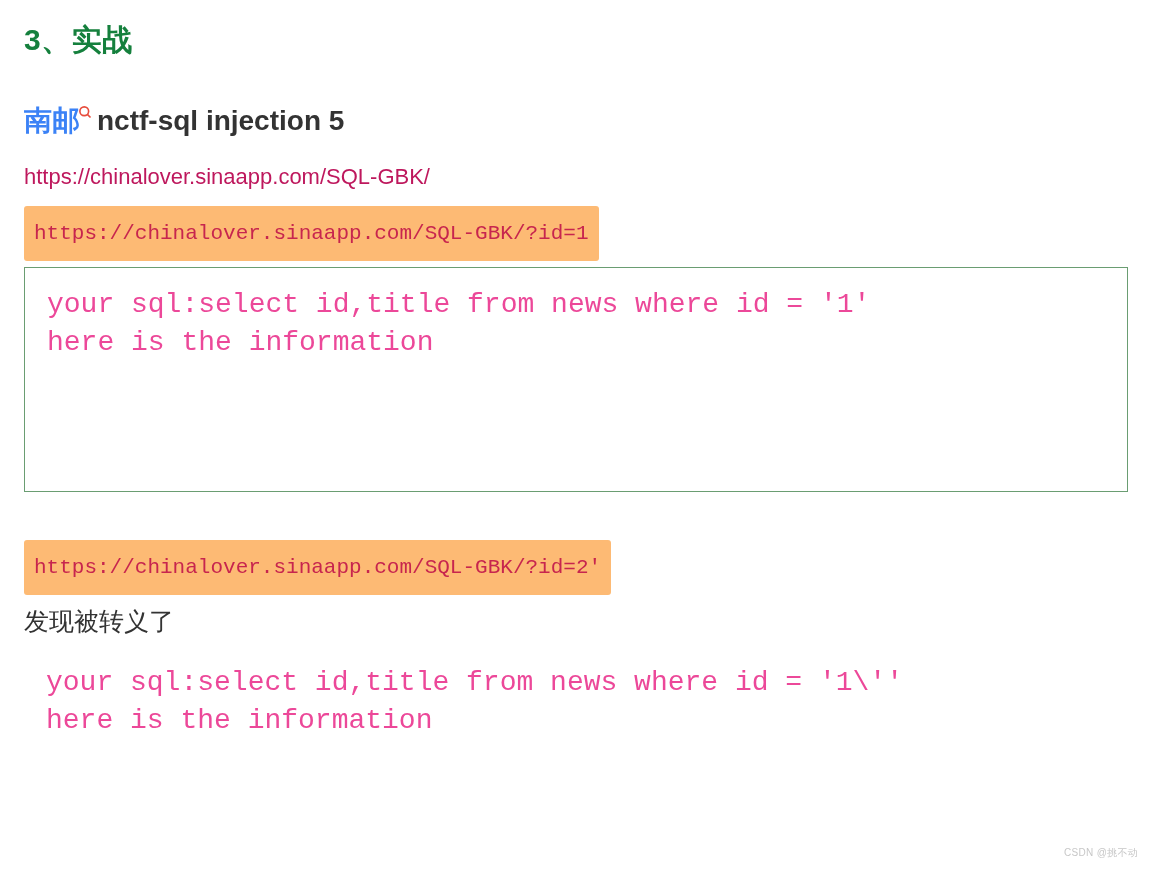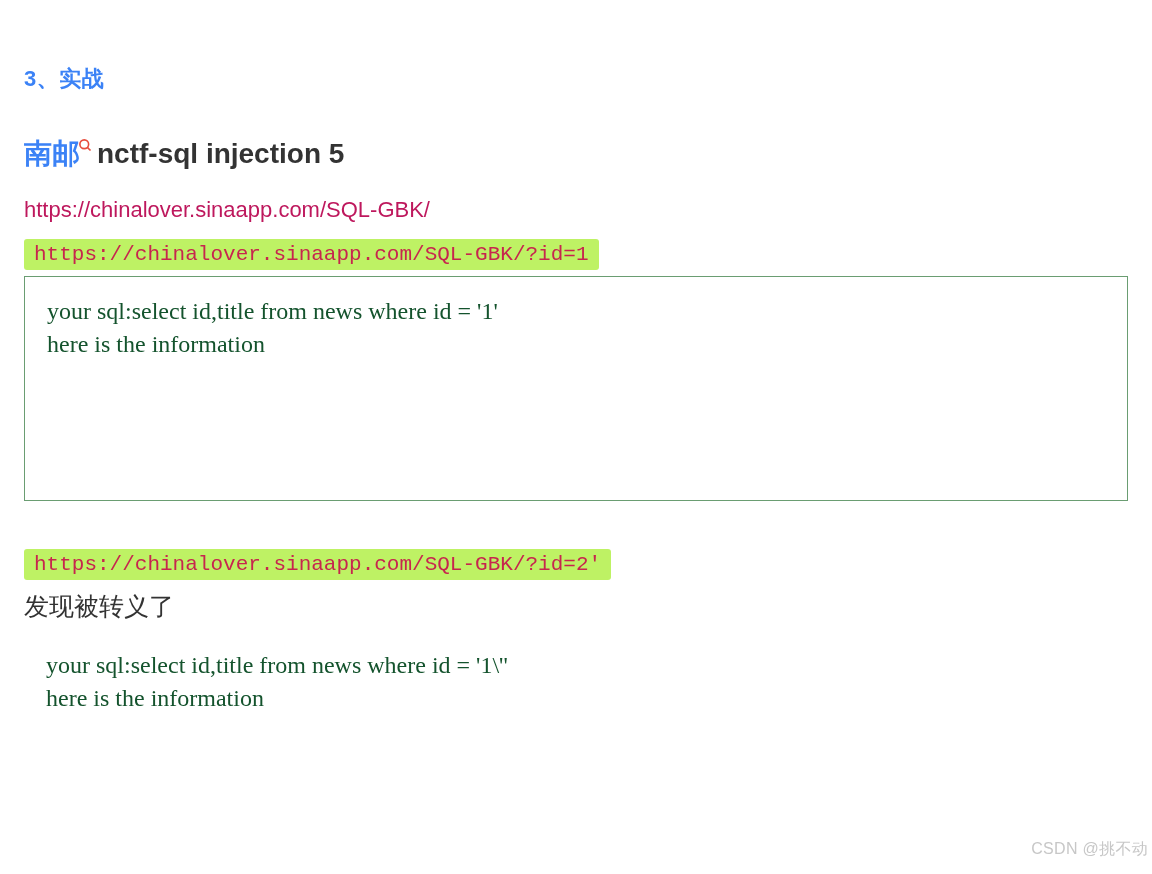--- a/index.html
+++ b/index.html
@@ -6,26 +6,25 @@
     body {
       font-family: -apple-system, BlinkMacSystemFont, "Segoe UI", "PingFang SC", "Microsoft YaHei", sans-serif;
       background: #ffffff;
       color: #333;
       width: 1152px;
       height: 874px;
       padding: 20px 24px;
       position: relative;
     }
     .heading-1 {
-      font-size: 22px;
+      font-size: 30px;
       font-weight: 700;
-      color: #3b82f6;
+      color: #15803d;
       margin-bottom: 40px;
       letter-spacing: 0.5px;
-      margin-top: 44px;
     }
     .heading-2 {
       font-size: 28px;
       font-weight: 700;
       color: #333;
       margin-bottom: 24px;
       line-height: 1.4;
     }
     .heading-2 .highlight {
       color: #3b82f6;
@@ -42,56 +41,56 @@
     }
     .link {
       color: #be185d;
       font-size: 22px;
       text-decoration: none;
       display: block;
       margin-bottom: 16px;
     }
     .code-inline {
       display: inline-block;
-      background: #bef264;
+      background: #fdba74;
       color: #c7254e;
       font-family: Consolas, "Courier New", monospace;
       font-size: 21px;
-      padding: 4px 10px;
+      padding: 16px 10px;
       border-radius: 3px;
       margin-bottom: 6px;
     }
     .figure-box {
       border: 1px solid #6a9d72;
       background: #fff;
       padding: 18px 22px 14px 22px;
       margin-bottom: 48px;
       min-height: 225px;
     }
     .figure-text {
-      font-family: Liberation Serif, serif;
-      font-size: 24px;
-      color: #14532d;
+      font-family: Liberation Mono, monospace;
+      font-size: 28px;
+      color: #ec4899;
       line-height: 1.35;
     }
     .para {
       font-size: 25px;
       color: #333;
       margin-top: 4px;
       margin-bottom: 12px;
     }
     .plain-figure {
       padding: 14px 2px 0 22px;
       margin-bottom: 4px;
     }
     .watermark {
       position: absolute;
-      right: 4px;
+      right: 14px;
       bottom: 14px;
-      font-size: 16px;
+      font-size: 10px;
       color: #c7c7c7;
       letter-spacing: 0.3px;
     }
   </style>
 </head>
 <body>
 
 <h1 class="heading-1">3、实战</h1>
 
 <h2 class="heading-2">

